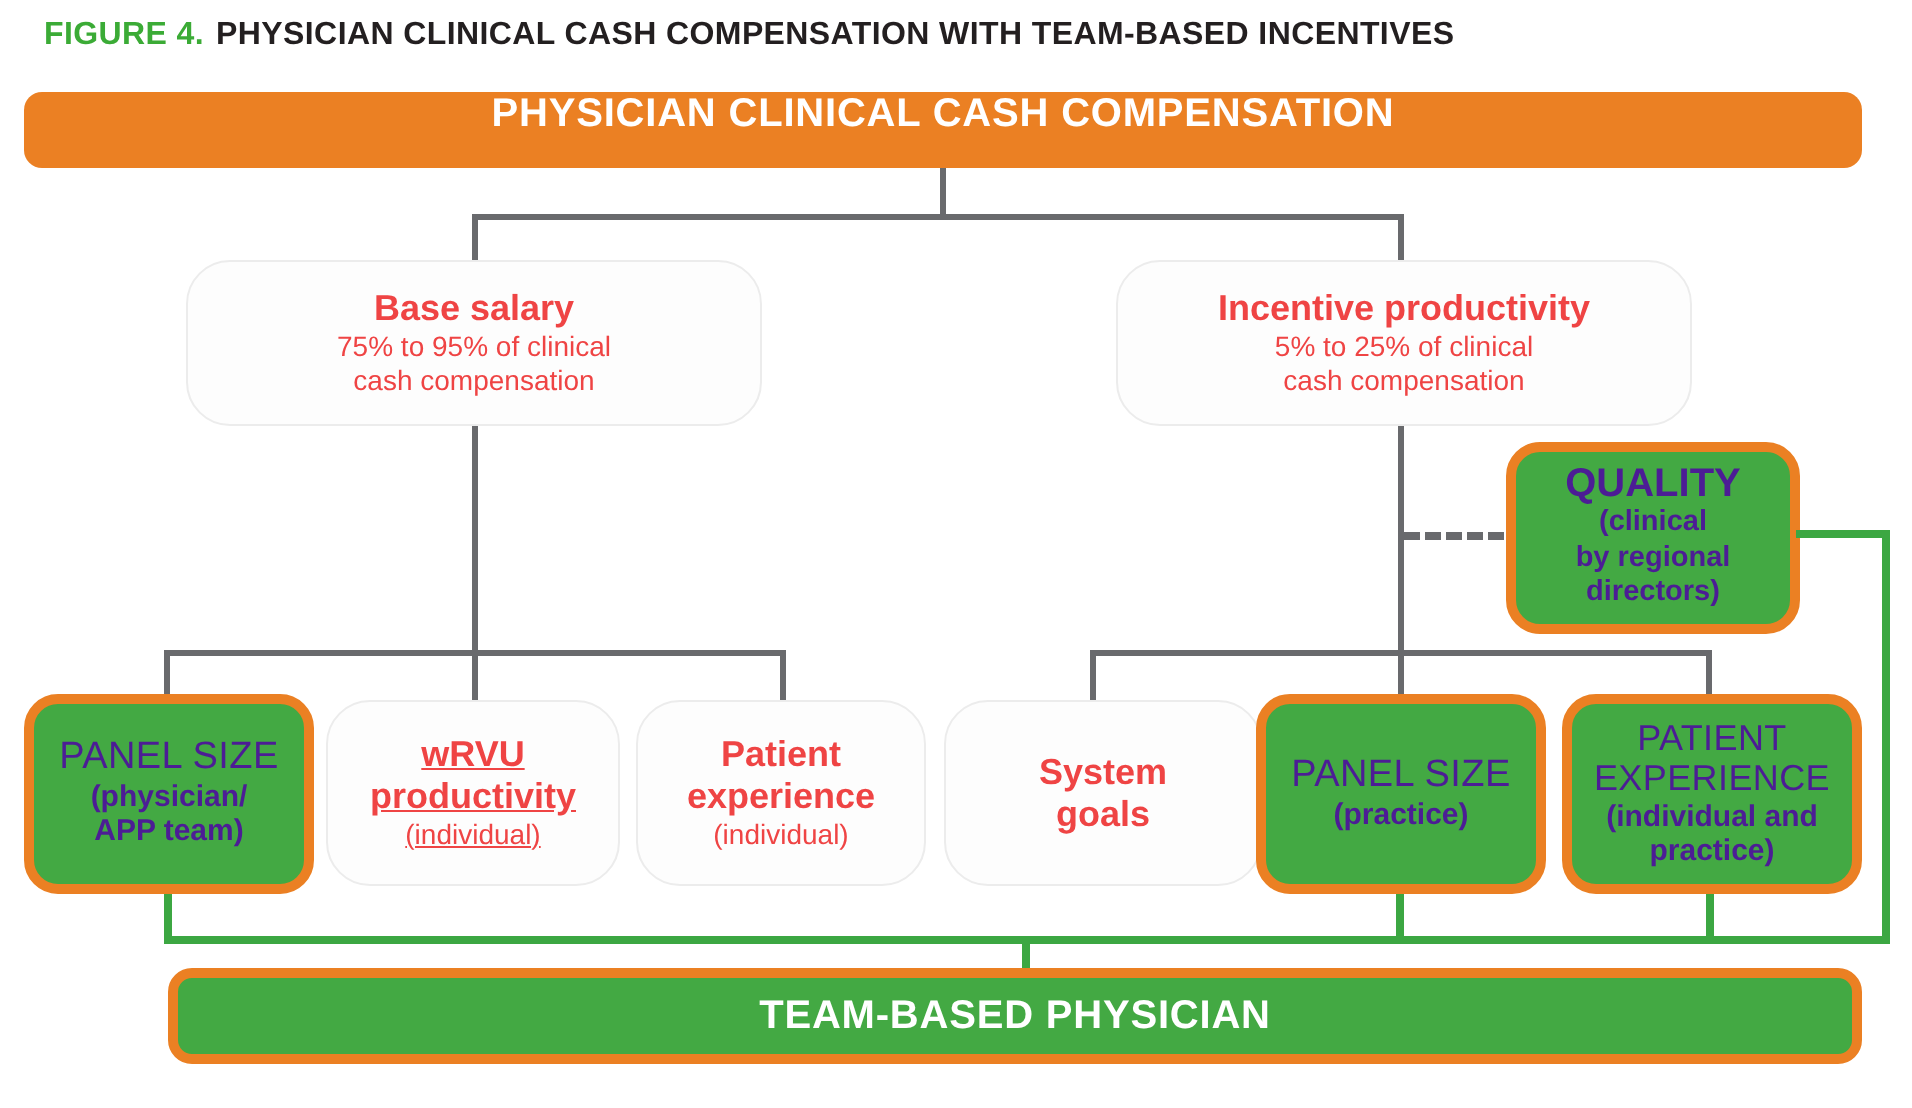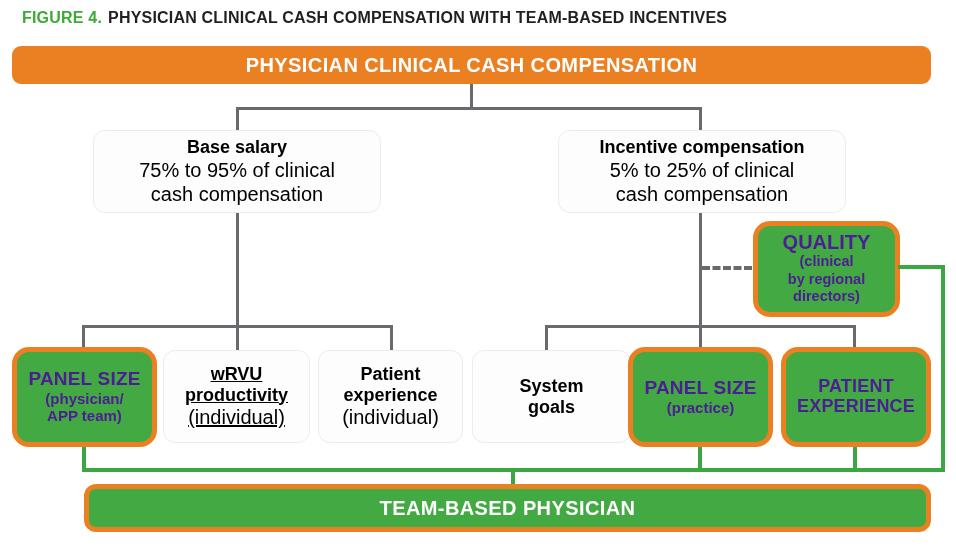--- a/index.html
+++ b/index.html
@@ -7,37 +7,37 @@
     position:relative;width:956px;height:554px;background:#ffffff;overflow:hidden;
     font-family:"Liberation Sans", sans-serif;
     -webkit-font-smoothing:antialiased;
   }
   
   .fig-title{position:absolute;left:10px;top:9px;font-size:16px;font-weight:bold;letter-spacing:.2px;color:#231F20;white-space:nowrap;margin-left:12px;}
   .fig-title .fig-label{color:#3BAB36;margin-right:6px;}
   
   .banner-top{
     position:absolute;left:12px;top:46px;width:919px;height:38px;background:#EB8023;border-radius:9px;
-    display:flex;align-items:center;justify-content:center;color:#fff;font-weight:bold;font-size:20px;letter-spacing:.4px;
+    display:flex;align-items:flex-start;justify-content:center;color:#fff;font-weight:bold;font-size:20px;letter-spacing:.4px;
   }
   .banner-bottom{
     position:absolute;left:84px;top:484px;width:847px;height:48px;background:#43A943;border:5px solid #EB8023;border-radius:12px;
     box-sizing:border-box;display:flex;align-items:center;justify-content:center;color:#fff;font-weight:bold;font-size:20px;letter-spacing:.4px;
   }
   
   .grayline{position:absolute;background:#696A6D;}
   .gdash{position:absolute;border-top:4px dashed #696A6D;height:0;}
   .gline{position:absolute;background:#3CA742;}
   
   .box{position:absolute;box-sizing:border-box;display:flex;flex-direction:column;align-items:center;justify-content:center;text-align:center;}
-  .box-white{background:#FDFDFD;border:1px solid #ECECEC;border-radius:12px;color:#000000;}
+  .box-white{background:#FDFDFD;border:1px solid #ECECEC;border-radius:22px;color:#ef4444;}
   .box-green{background:#43A943;border:5px solid #EB8023;border-radius:17px;color:#4c1d95;}
   .t-big{font-size:18px;font-weight:bold;line-height:1.15;white-space:pre-line;}
-  .t-sub{font-size:20px;line-height:1.2;white-space:pre-line;}
-  .t-caps{font-size:19px;font-weight:bold;line-height:1.1;white-space:pre-line;letter-spacing:.2px;}
+  .t-sub{font-size:14px;line-height:1.2;white-space:pre-line;}
+  .t-caps{font-size:19px;font-weight:normal;line-height:1.1;white-space:pre-line;letter-spacing:.2px;}
   .t-caps-sub{font-size:15px;font-weight:bold;line-height:1.15;white-space:pre-line;}
   .q-title{font-size:20px;font-weight:bold;line-height:1.05;}
   .q-sub{font-size:14.5px;font-weight:bold;line-height:1.2;white-space:pre-line;}
 </style>
 </head>
 <body>
 
 <div id="canvas">
 
   <div class="fig-title">
@@ -52,21 +52,21 @@
   <div class="grayline" style="left:236px;top:107px;width:466px;height:3px;"></div>
   <div class="grayline" style="left:236px;top:107px;width:3px;height:24px;"></div>
   <div class="grayline" style="left:699px;top:107px;width:3px;height:24px;"></div>
 
   <div class="box box-white" style="left:93px;top:130px;width:288px;height:83px;">
     <div class="t-big">Base salary</div>
     <div class="t-sub">75% to 95% of clinical
 cash compensation</div>
   </div>
   <div class="box box-white" style="left:558px;top:130px;width:288px;height:83px;">
-    <div class="t-big">Incentive compensation</div>
+    <div class="t-big">Incentive productivity</div>
     <div class="t-sub">5% to 25% of clinical
 cash compensation</div>
   </div>
 
   <div class="grayline" style="left:236px;top:213px;width:3px;height:115px;"></div>
   <div class="grayline" style="left:82px;top:325px;width:311px;height:3px;"></div>
   <div class="grayline" style="left:82px;top:325px;width:3px;height:24px;"></div>
   <div class="grayline" style="left:236px;top:325px;width:3px;height:27px;"></div>
   <div class="grayline" style="left:390px;top:325px;width:3px;height:27px;"></div>
 
@@ -103,20 +103,22 @@
     <div class="t-big">System
 goals</div>
   </div>
   <div class="box box-green" style="left:628px;top:347px;width:145px;height:100px;">
     <div class="t-caps">PANEL SIZE</div>
     <div class="t-caps-sub">(practice)</div>
   </div>
   <div class="box box-green" style="left:781px;top:347px;width:150px;height:100px;">
     <div class="t-caps" style="font-size:18px;">PATIENT
 EXPERIENCE</div>
+    <div class="t-caps-sub">(individual and
+practice)</div>
   </div>
 
   <div class="gline" style="left:898px;top:265px;width:47px;height:4px;"></div>
   <div class="gline" style="left:941px;top:265px;width:4px;height:207px;"></div>
   <div class="gline" style="left:82px;top:447px;width:4px;height:25px;"></div>
   <div class="gline" style="left:698px;top:447px;width:4px;height:25px;"></div>
   <div class="gline" style="left:853px;top:447px;width:4px;height:25px;"></div>
   <div class="gline" style="left:82px;top:468px;width:863px;height:4px;"></div>
   <div class="gline" style="left:511px;top:472px;width:4px;height:14px;"></div>
 

